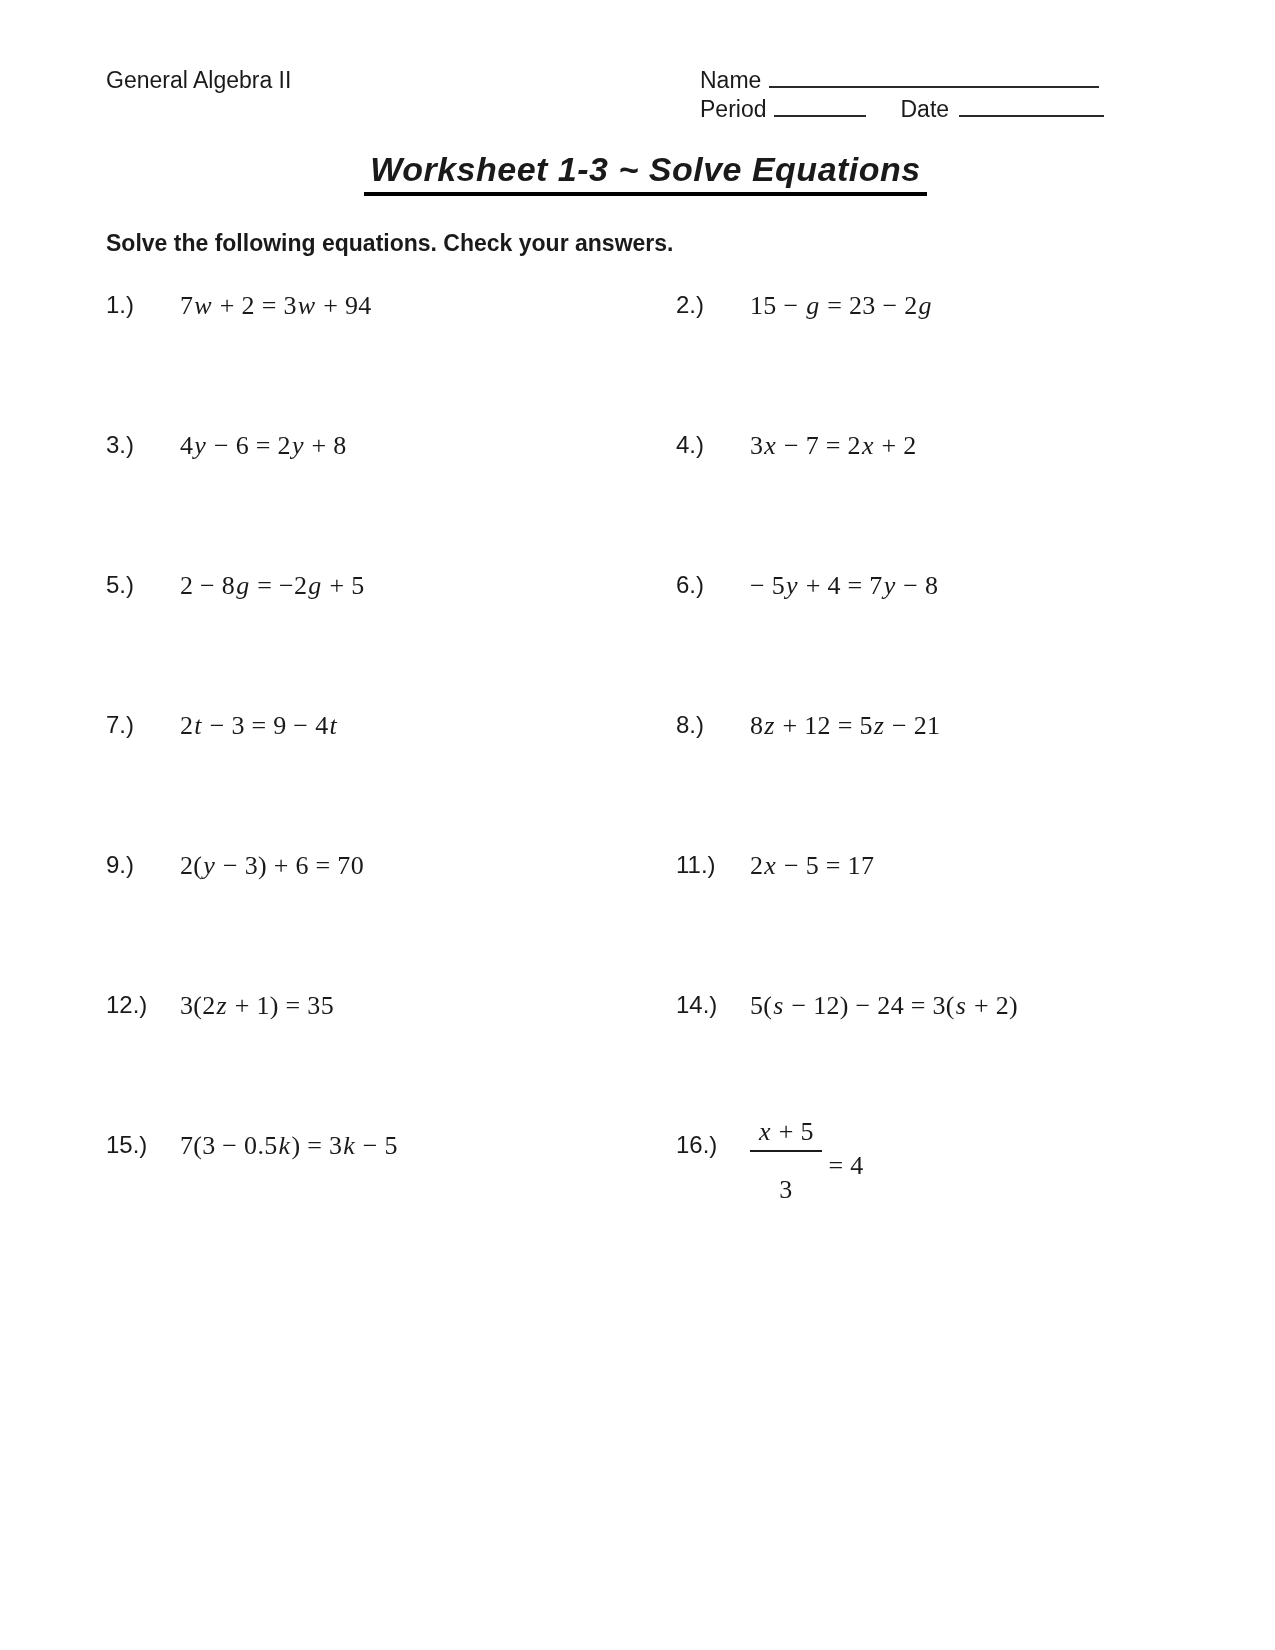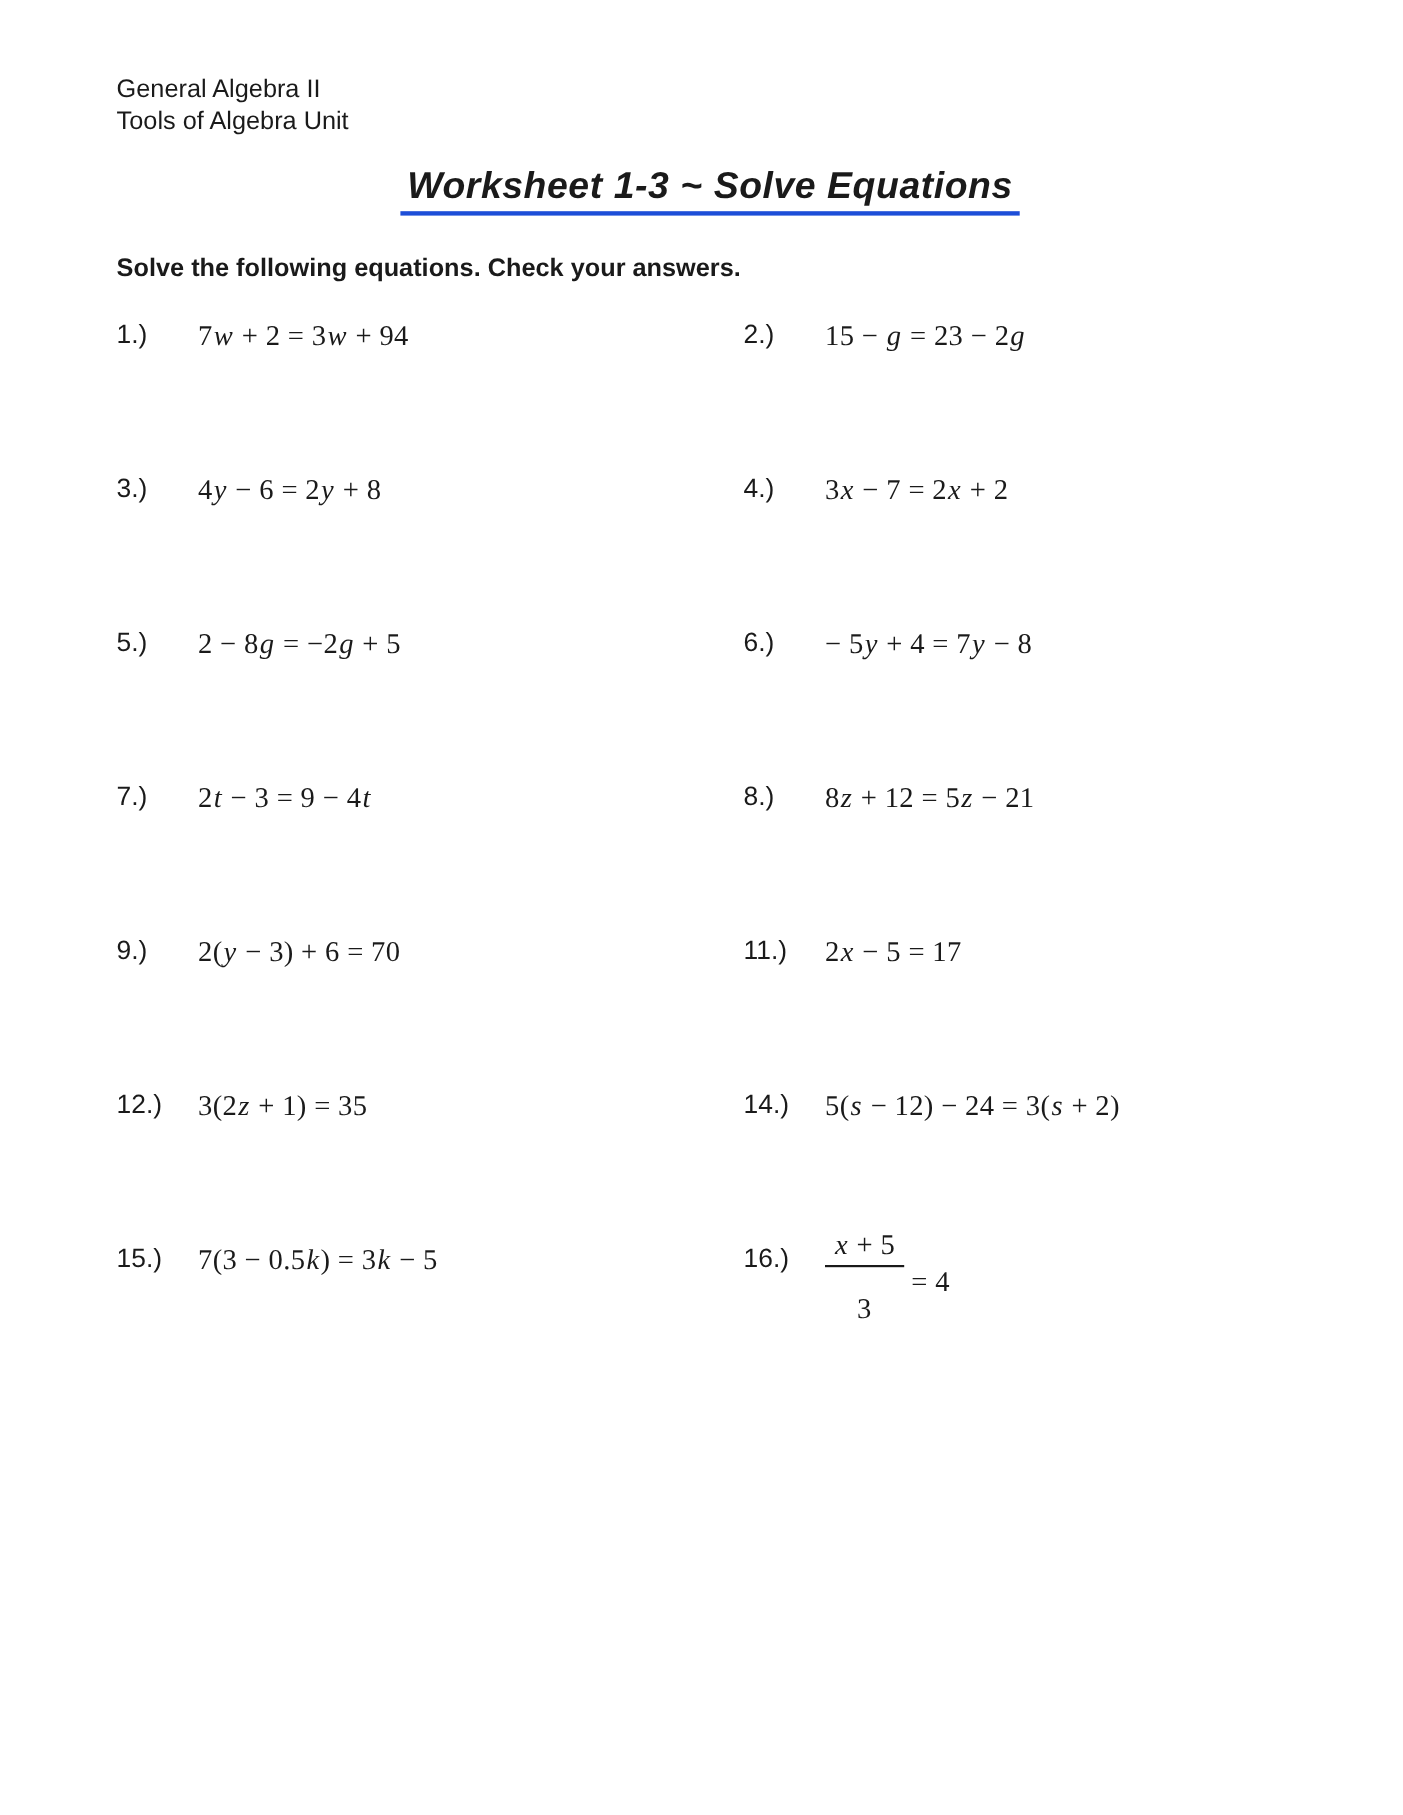--- a/index.html
+++ b/index.html
@@ -21,21 +21,21 @@
   .blank{display:inline-block;border-bottom:2px solid #2a2a2a;height:15px;vertical-align:baseline;}
   .blank.name{width:330px;margin-left:8px;}
   .blank.period{width:92px;margin-left:8px;margin-right:34px;}
   .blank.date{width:145px;margin-left:10px;}
 
   
   .title-wrap{text-align:center;margin-top:26px;}
   .title{
     display:inline-block;
     font-size:34px;font-weight:bold;font-style:italic;
-    border-bottom:4px solid #1d4ed8;
+    border-bottom:4px solid #000000;
     padding:0 6px 3px 6px;
     letter-spacing:0.5px;
   }
 
   
   .instructions{
     margin-top:34px;
     font-size:23px;font-weight:bold;
   }
 
@@ -67,21 +67,28 @@
   .frac .den{padding-top:3px;}
 </style>
 </head>
 <body>
 
 <div class="page">
 
   <div class="header">
     <div class="hdr-left">
       <div>General Algebra II</div>
-      <div>Tools of Algebra Unit</div>
+    </div>
+    <div class="hdr-right">
+      <div class="hdr-line">
+        <span>Name</span><span class="blank name"></span>
+      </div>
+      <div class="hdr-line">
+        <span>Period</span><span class="blank period"></span><span>Date</span><span class="blank date"></span>
+      </div>
     </div>
   </div>
 
   <div class="title-wrap">
     <span class="title">Worksheet 1-3 ~  Solve Equations</span>
   </div>
 
   <div class="instructions">Solve the following equations. Check your answers.</div>
 
   <div class="problems">

